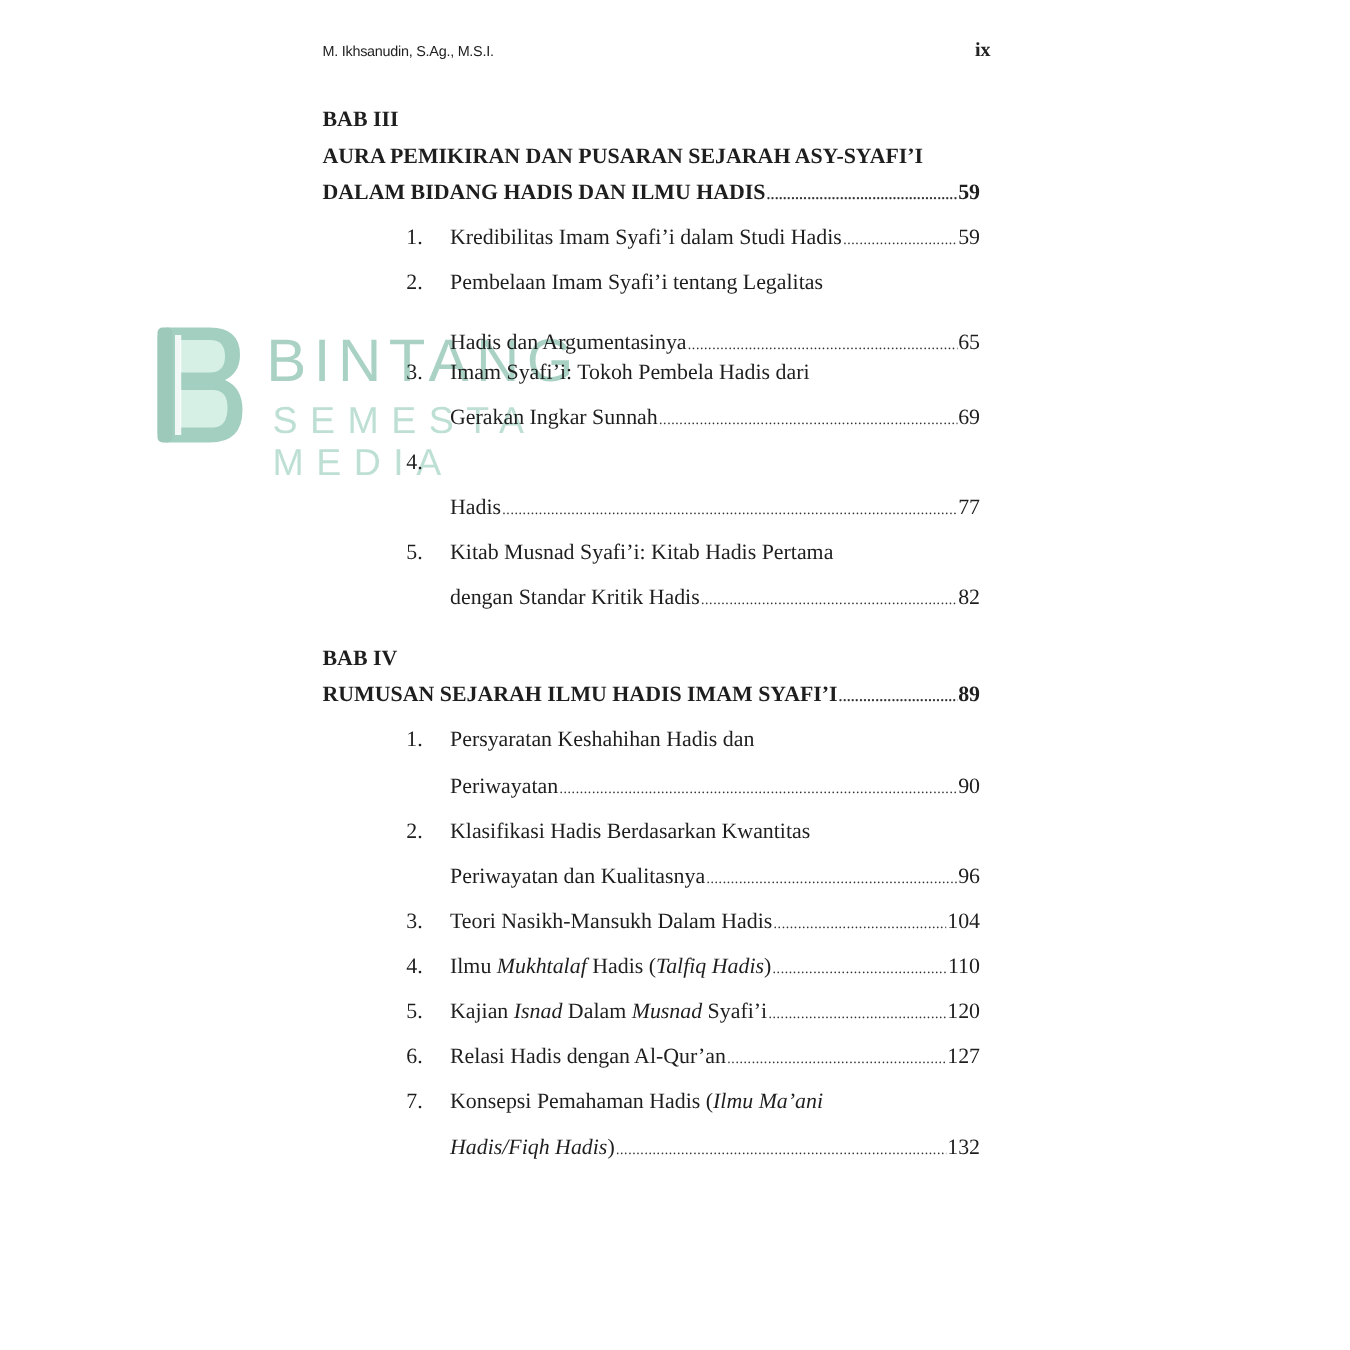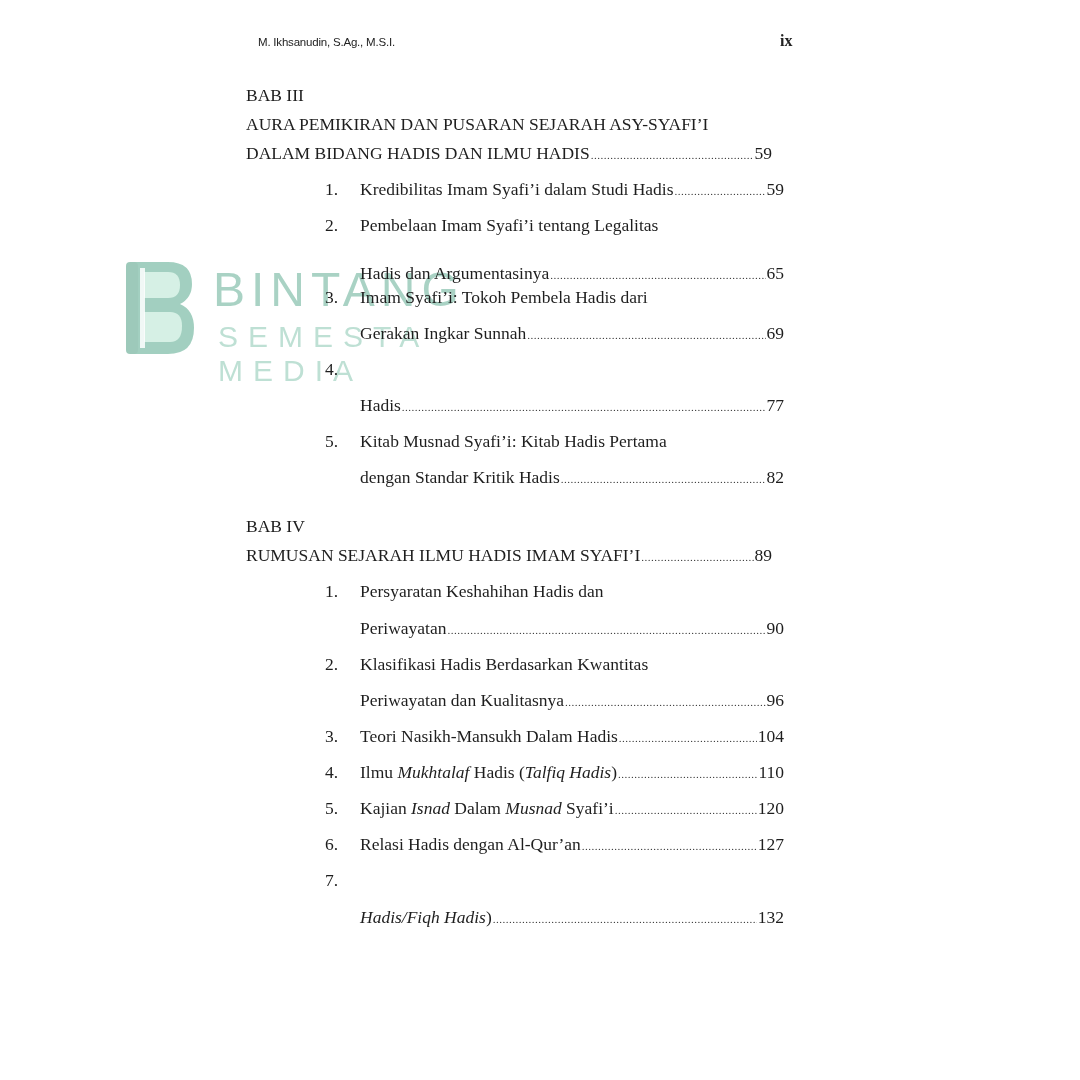--- a/index.html
+++ b/index.html
@@ -13,21 +13,21 @@
     font-size: 11.5px; color: #222; letter-spacing: -0.2px;
   }
   .page-number {
     position: absolute; left: 780px; top: 32px; font-family: "Liberation Serif", serif;
     font-size: 16px; font-weight: bold; color: #222;
   }
   .line {
     position: absolute; font-family: "Liberation Serif", serif; font-size: 17.5px; line-height: 22px;
     white-space: nowrap; color: #1e1e1e;
   }
-  .heading { left: 246px; }
+  .heading { left: 258px; font-weight: bold; }
   .toc-row { display: flex; align-items: baseline; }
   .toc-row .text { white-space: nowrap; }
   .toc-row .leader {
     flex: 1; overflow: hidden; white-space: nowrap; margin: 0 1px; letter-spacing: 0.5px;
     font-size: 11px; color: #333;
   }
   .toc-row .leader::before {
     content: "..................................................................................................................................................................................................";
   }
   .toc-row .pg { white-space: nowrap; }
@@ -159,19 +159,22 @@
   </div>
 
   <div class="num" style="top:833px;">6.</div>
   <div class="line item full toc-row" style="top:833px;">
     <span class="text">Relasi Hadis dengan Al-Qur’an </span>
     <span class="leader"></span>
     <span class="pg">127</span>
   </div>
 
   <div class="num" style="top:869px;">7.</div>
+  <div class="line item" style="top:869px;">
+    <span>Konsepsi Pemahaman Hadis (</span><i>Ilmu Ma’ani</i>
+  </div>
   <div class="line item full toc-row" style="top:906px;">
     <span class="text"><i>Hadis/Fiqh Hadis</i><span>) </span></span>
     <span class="leader"></span>
     <span class="pg">132</span>
   </div>
 
 </div>
 
 </body></html>

